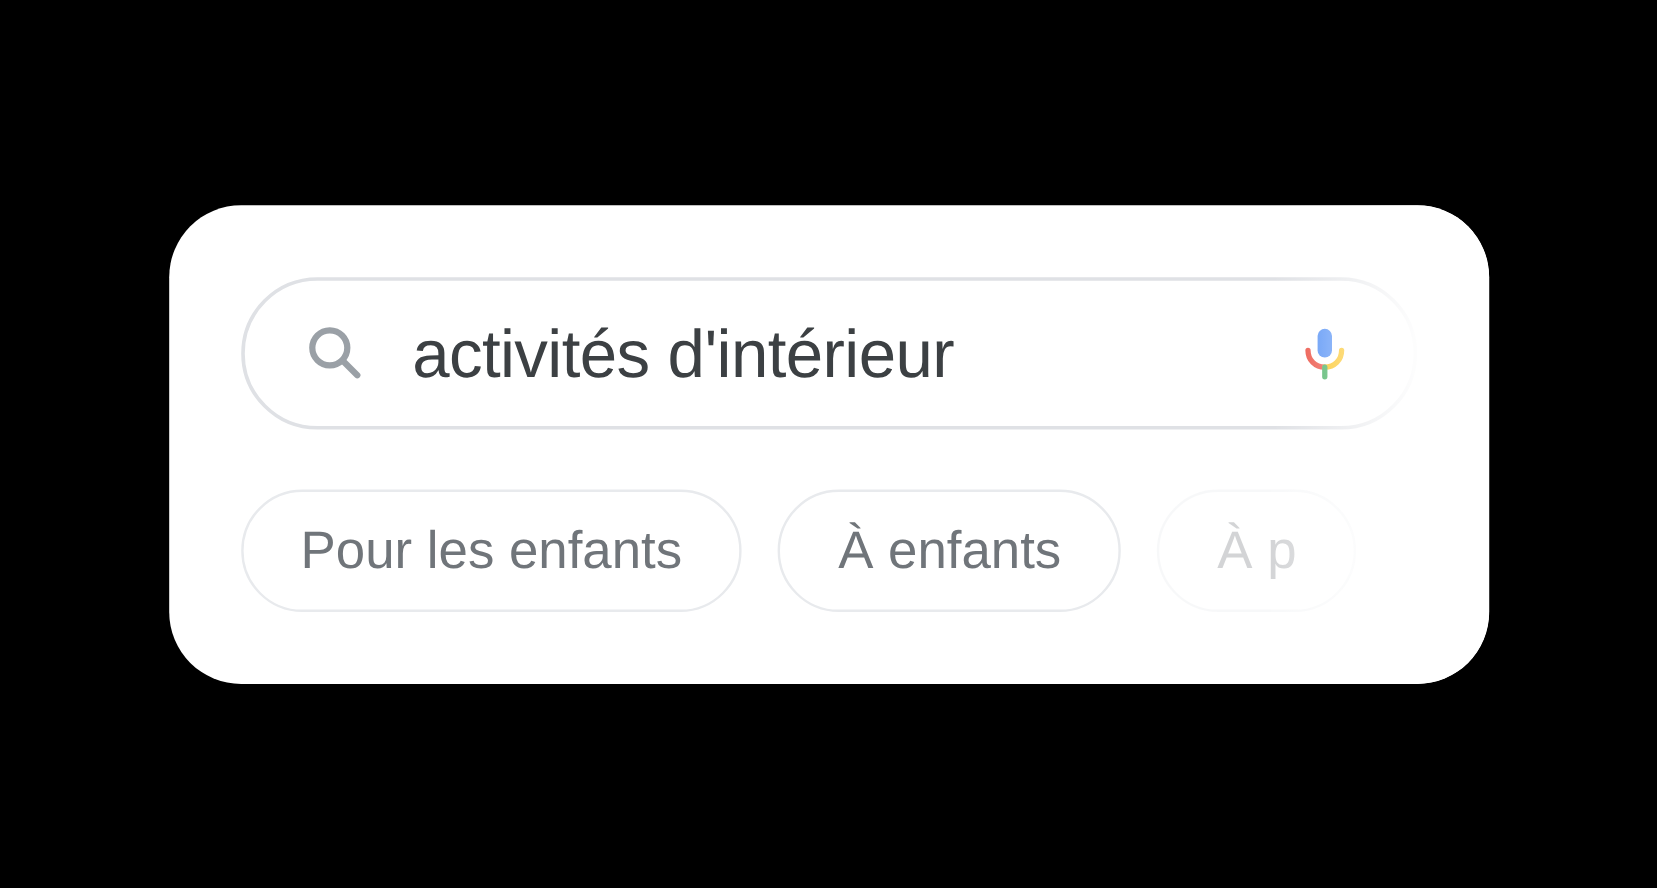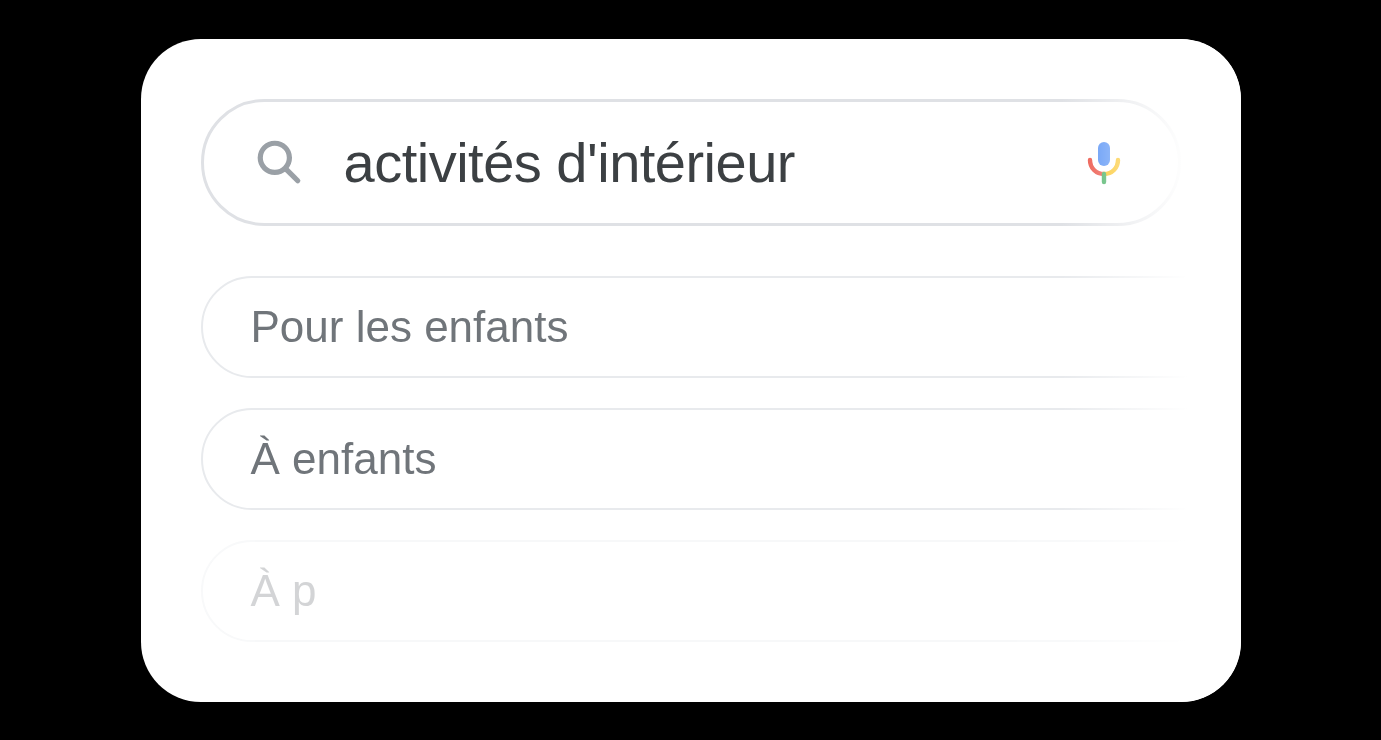--- a/index.html
+++ b/index.html
@@ -49,21 +49,20 @@
     .mic-icon {
       width: 48px;
       height: 48px;
       flex-shrink: 0;
       margin-left: 20px;
     }
     .chips {
       display: flex;
       gap: 30px;
       white-space: nowrap;
-      flex-direction: column;
     }
     .chip {
       border: 2px solid #e8eaed;
       border-radius: 100px;
       padding: 24px 48px;
       font-size: 44px;
       color: #70757a;
       font-weight: 400;
       flex-shrink: 0;
       background: #ffffff;

